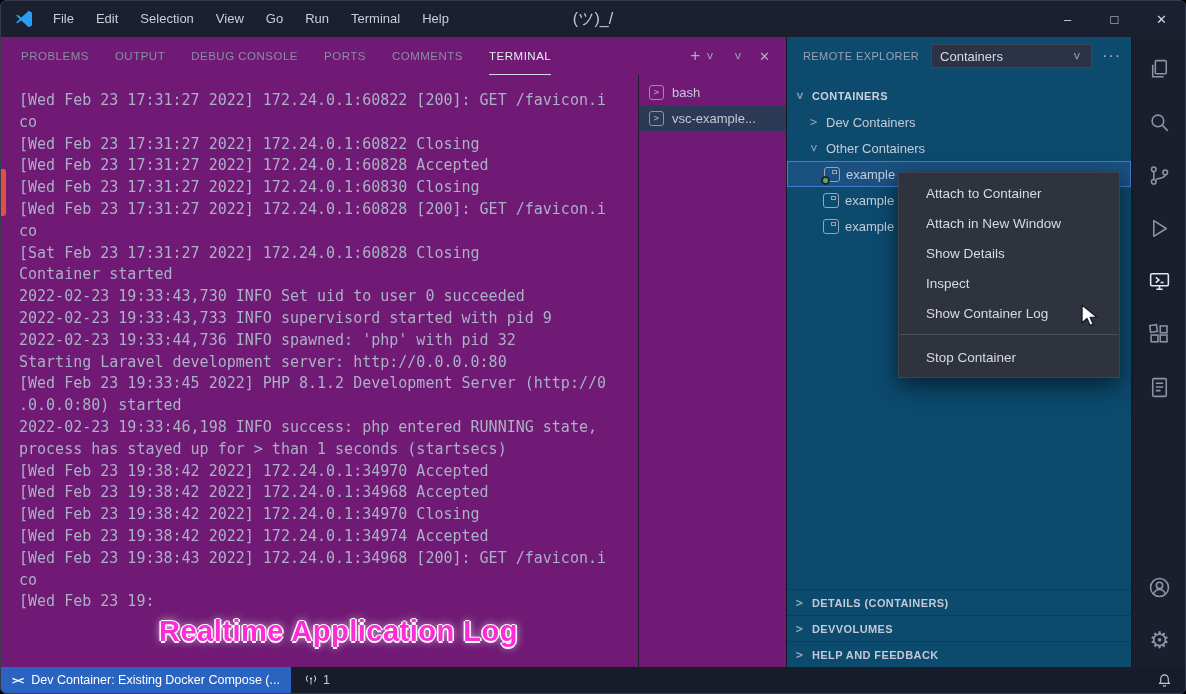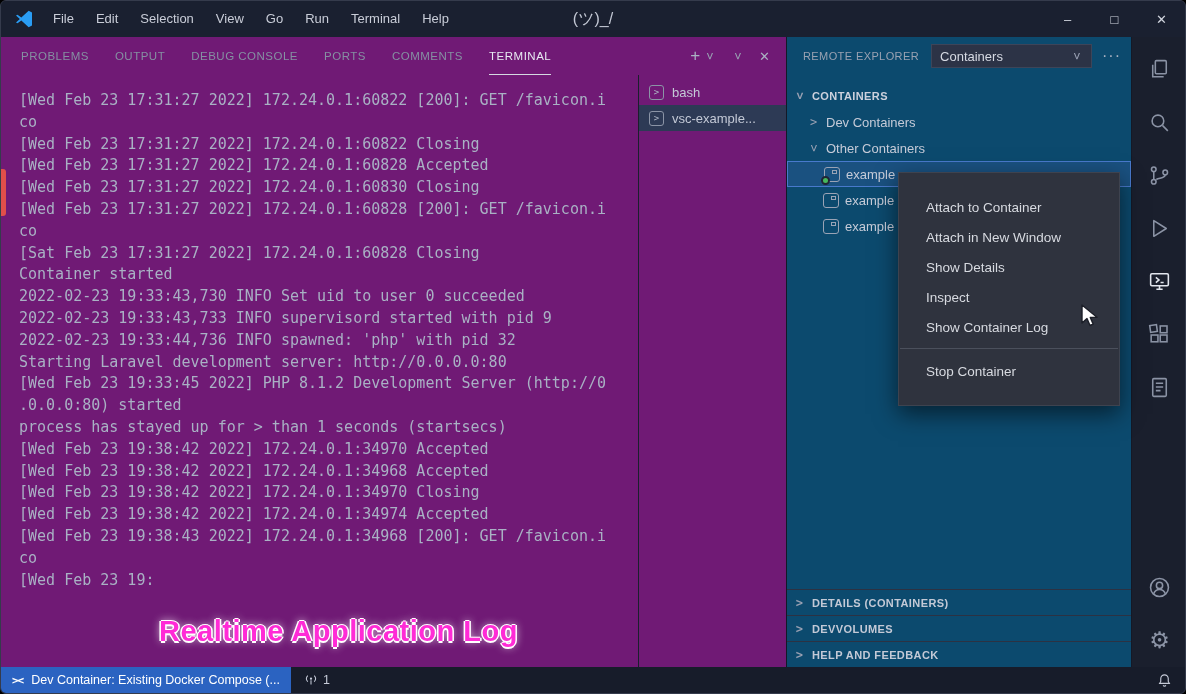--- a/index.html
+++ b/index.html
@@ -69,21 +69,21 @@
   
   .statusbar { position:absolute; left:0; right:0; bottom:0; height:26px; background:#171c2a; display:flex; align-items:center; color:#c6cbd8; z-index:10; }
   .remote-seg { height:26px; background:var(--accent-blue,#2b63c1); color:#fff; display:flex; align-items:center; gap:8px; padding:0 11px; font-size:12.5px; cursor:default; white-space:nowrap; }
   .remote-glyph { font-family:"DejaVu Sans Mono",monospace; font-size:11px; font-weight:bold; letter-spacing:-1px; }
   .ports { display:flex; align-items:center; gap:5px; margin-left:13px; font-size:12.5px; color:#c6cbd8; cursor:default; }
   .ports svg { stroke:currentColor; fill:none; }
   .bell { margin-left:auto; margin-right:13px; display:flex; cursor:default; color:#c6cbd8; }
   .bell svg { stroke:currentColor; fill:none; }
 
   
-  .ctxmenu { position:absolute; left:897px; top:171px; width:222px; background:#2f333e; border:1px solid #3e434f; box-shadow:0 8px 22px rgba(0,0,0,.55); padding:19px 0; z-index:50; }
+  .ctxmenu { position:absolute; left:897px; top:171px; width:222px; background:#2f333e; border:1px solid #3e434f; box-shadow:0 8px 22px rgba(0,0,0,.55); padding:5px 0; z-index:50; }
   .mi { height:30px; display:flex; align-items:center; padding-left:27px; font-size:13.5px; color:#d7dae0; cursor:default; }
   .mi.sep { height:1px; min-height:1px; background:#4b505c; margin:6px 1px 7px; padding:0; }
 
   
   .annotation { position:absolute; left:158px; top:614px; z-index:40; font-size:29px; font-weight:800; letter-spacing:.5px; color:var(--annotation-magenta,#ff2bd6);
     text-shadow:-1.5px 0 #fff, 1.5px 0 #fff, 0 -1.5px #fff, 0 1.5px #fff, 0 0 8px rgba(255,255,255,.9); pointer-events:none; }
   .cursor { position:absolute; left:1078px; top:303px; z-index:60; pointer-events:none; }
   .left-marker { position:absolute; left:0; top:168px; width:5px; height:47px; background:#e14f4a; border-radius:0 3px 3px 0; z-index:20; }
 </style>
 </head>
@@ -145,20 +145,21 @@
         <div class="tline">[Wed Feb 23 17:31:27 2022] 172.24.0.1:60828 [200]: GET /favicon.i</div>
         <div class="tline">co</div>
         <div class="tline">[Sat Feb 23 17:31:27 2022] 172.24.0.1:60828 Closing</div>
         <div class="tline">Container started</div>
         <div class="tline">2022-02-23 19:33:43,730 INFO Set uid to user 0 succeeded</div>
         <div class="tline">2022-02-23 19:33:43,733 INFO supervisord started with pid 9</div>
         <div class="tline">2022-02-23 19:33:44,736 INFO spawned: 'php' with pid 32</div>
         <div class="tline">Starting Laravel development server: http://0.0.0.0:80</div>
         <div class="tline">[Wed Feb 23 19:33:45 2022] PHP 8.1.2 Development Server (http://0</div>
         <div class="tline">.0.0.0:80) started</div>
+        <div class="tline">2022-02-23 19:33:46,198 INFO success: php entered RUNNING state,</div>
         <div class="tline">process has stayed up for &gt; than 1 seconds (startsecs)</div>
         <div class="tline">[Wed Feb 23 19:38:42 2022] 172.24.0.1:34970 Accepted</div>
         <div class="tline">[Wed Feb 23 19:38:42 2022] 172.24.0.1:34968 Accepted</div>
         <div class="tline">[Wed Feb 23 19:38:42 2022] 172.24.0.1:34970 Closing</div>
         <div class="tline">[Wed Feb 23 19:38:42 2022] 172.24.0.1:34974 Accepted</div>
         <div class="tline">[Wed Feb 23 19:38:43 2022] 172.24.0.1:34968 [200]: GET /favicon.i</div>
         <div class="tline">co</div>
         <div class="tline">[Wed Feb 23 19:</div>
       </div>
 

